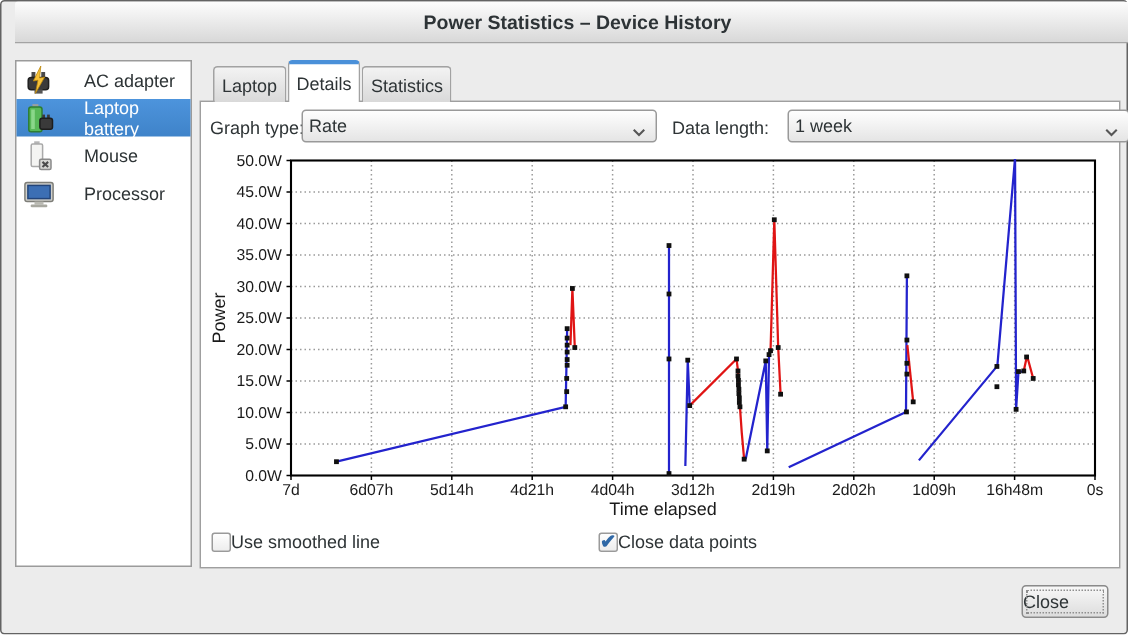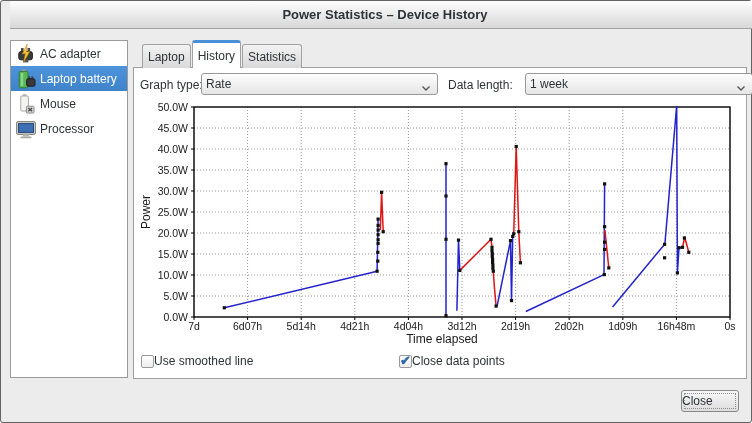--- a/index.html
+++ b/index.html
@@ -1,21 +1,21 @@
 <!DOCTYPE html>
 <html><head>
 <meta charset="utf-8">
 <style>
   html,body{margin:0;padding:0;}
   body{width:752px;height:423px;font-family:"Liberation Sans",sans-serif;background:#fff;position:relative;overflow:hidden;}
   .window{position:absolute;left:0;top:0;width:750px;height:421px;background:#ececec;border:1px solid #636363;border-radius:3px;}
   .titlebar{position:absolute;left:9px;top:0;width:100%;height:27px;background:linear-gradient(#fdfdfd,#d8d8d8);border-bottom:1px solid #a3a3a3;border-radius:2px 2px 0 0;display:flex;align-items:center;justify-content:center;}
   .title{font-size:13px;font-weight:bold;color:#2d3336;}
   .sidebar{position:absolute;left:9px;top:39px;width:118px;height:338px;background:#ffffff;border:1px solid #9b9b9b;box-sizing:border-box;}
-  .device{height:25px;display:flex;align-items:center;gap:2px;padding-left:3px;font-size:12px;color:#2e3436;}
+  .device{height:25px;display:flex;align-items:center;gap:18px;padding-left:3px;font-size:12px;color:#2e3436;}
   .device.selected{background:linear-gradient(#4d94dc,#3f83c9);color:#fff;}
   .dev-icon{width:24px;height:24px;display:flex;align-items:center;justify-content:center;flex:0 0 24px;}
   .tabbar{position:absolute;left:141px;top:39px;height:28px;display:flex;align-items:flex-end;z-index:3;}
   .tab{box-sizing:border-box;height:24px;display:flex;align-items:center;padding:0 5px;font-size:12px;color:#2e3436;background:linear-gradient(#f3f3f3,#d9d9d9);border:1px solid #a2a2a2;border-bottom:none;border-radius:3px 3px 0 0;margin-right:1px;}
   .tab.active{height:28px;background:#fff;border-top:3px solid #4a90d9;z-index:4;}
   .panel{position:absolute;left:132px;top:66px;width:614px;height:312px;background:#fff;border:1px solid #9f9f9f;box-sizing:border-box;z-index:1;}
   .ctl-label{position:absolute;font-size:12px;color:#2e3436;}
   .combo{position:absolute;height:22px;box-sizing:border-box;background:linear-gradient(#fefefe,#e5e5e5);border:1px solid #999;border-radius:3px;display:flex;align-items:center;font-size:12px;color:#2e3436;padding-left:4px;}
   .combo .chev{position:absolute;right:6px;top:7px;}
   #chart-svg{position:absolute;left:3px;top:30px;}
@@ -81,21 +81,21 @@
         </span>
         <span>Processor</span>
       </div>
     </div>
 
   <div class="tabbar" id="tab-bar">
       <div class="tab">
         <span>Laptop</span>
       </div>
       <div class="tab active">
-        <span>History</span>
+        <span>Details</span>
       </div>
       <div class="tab">
         <span>Statistics</span>
       </div>
     </div>
 
   <div class="panel">
     <span class="ctl-label" style="left:6px;top:10px;">Graph type:</span>
     <div class="combo" style="left:67px;top:5px;width:237px;">
       <span>Rate</span>

